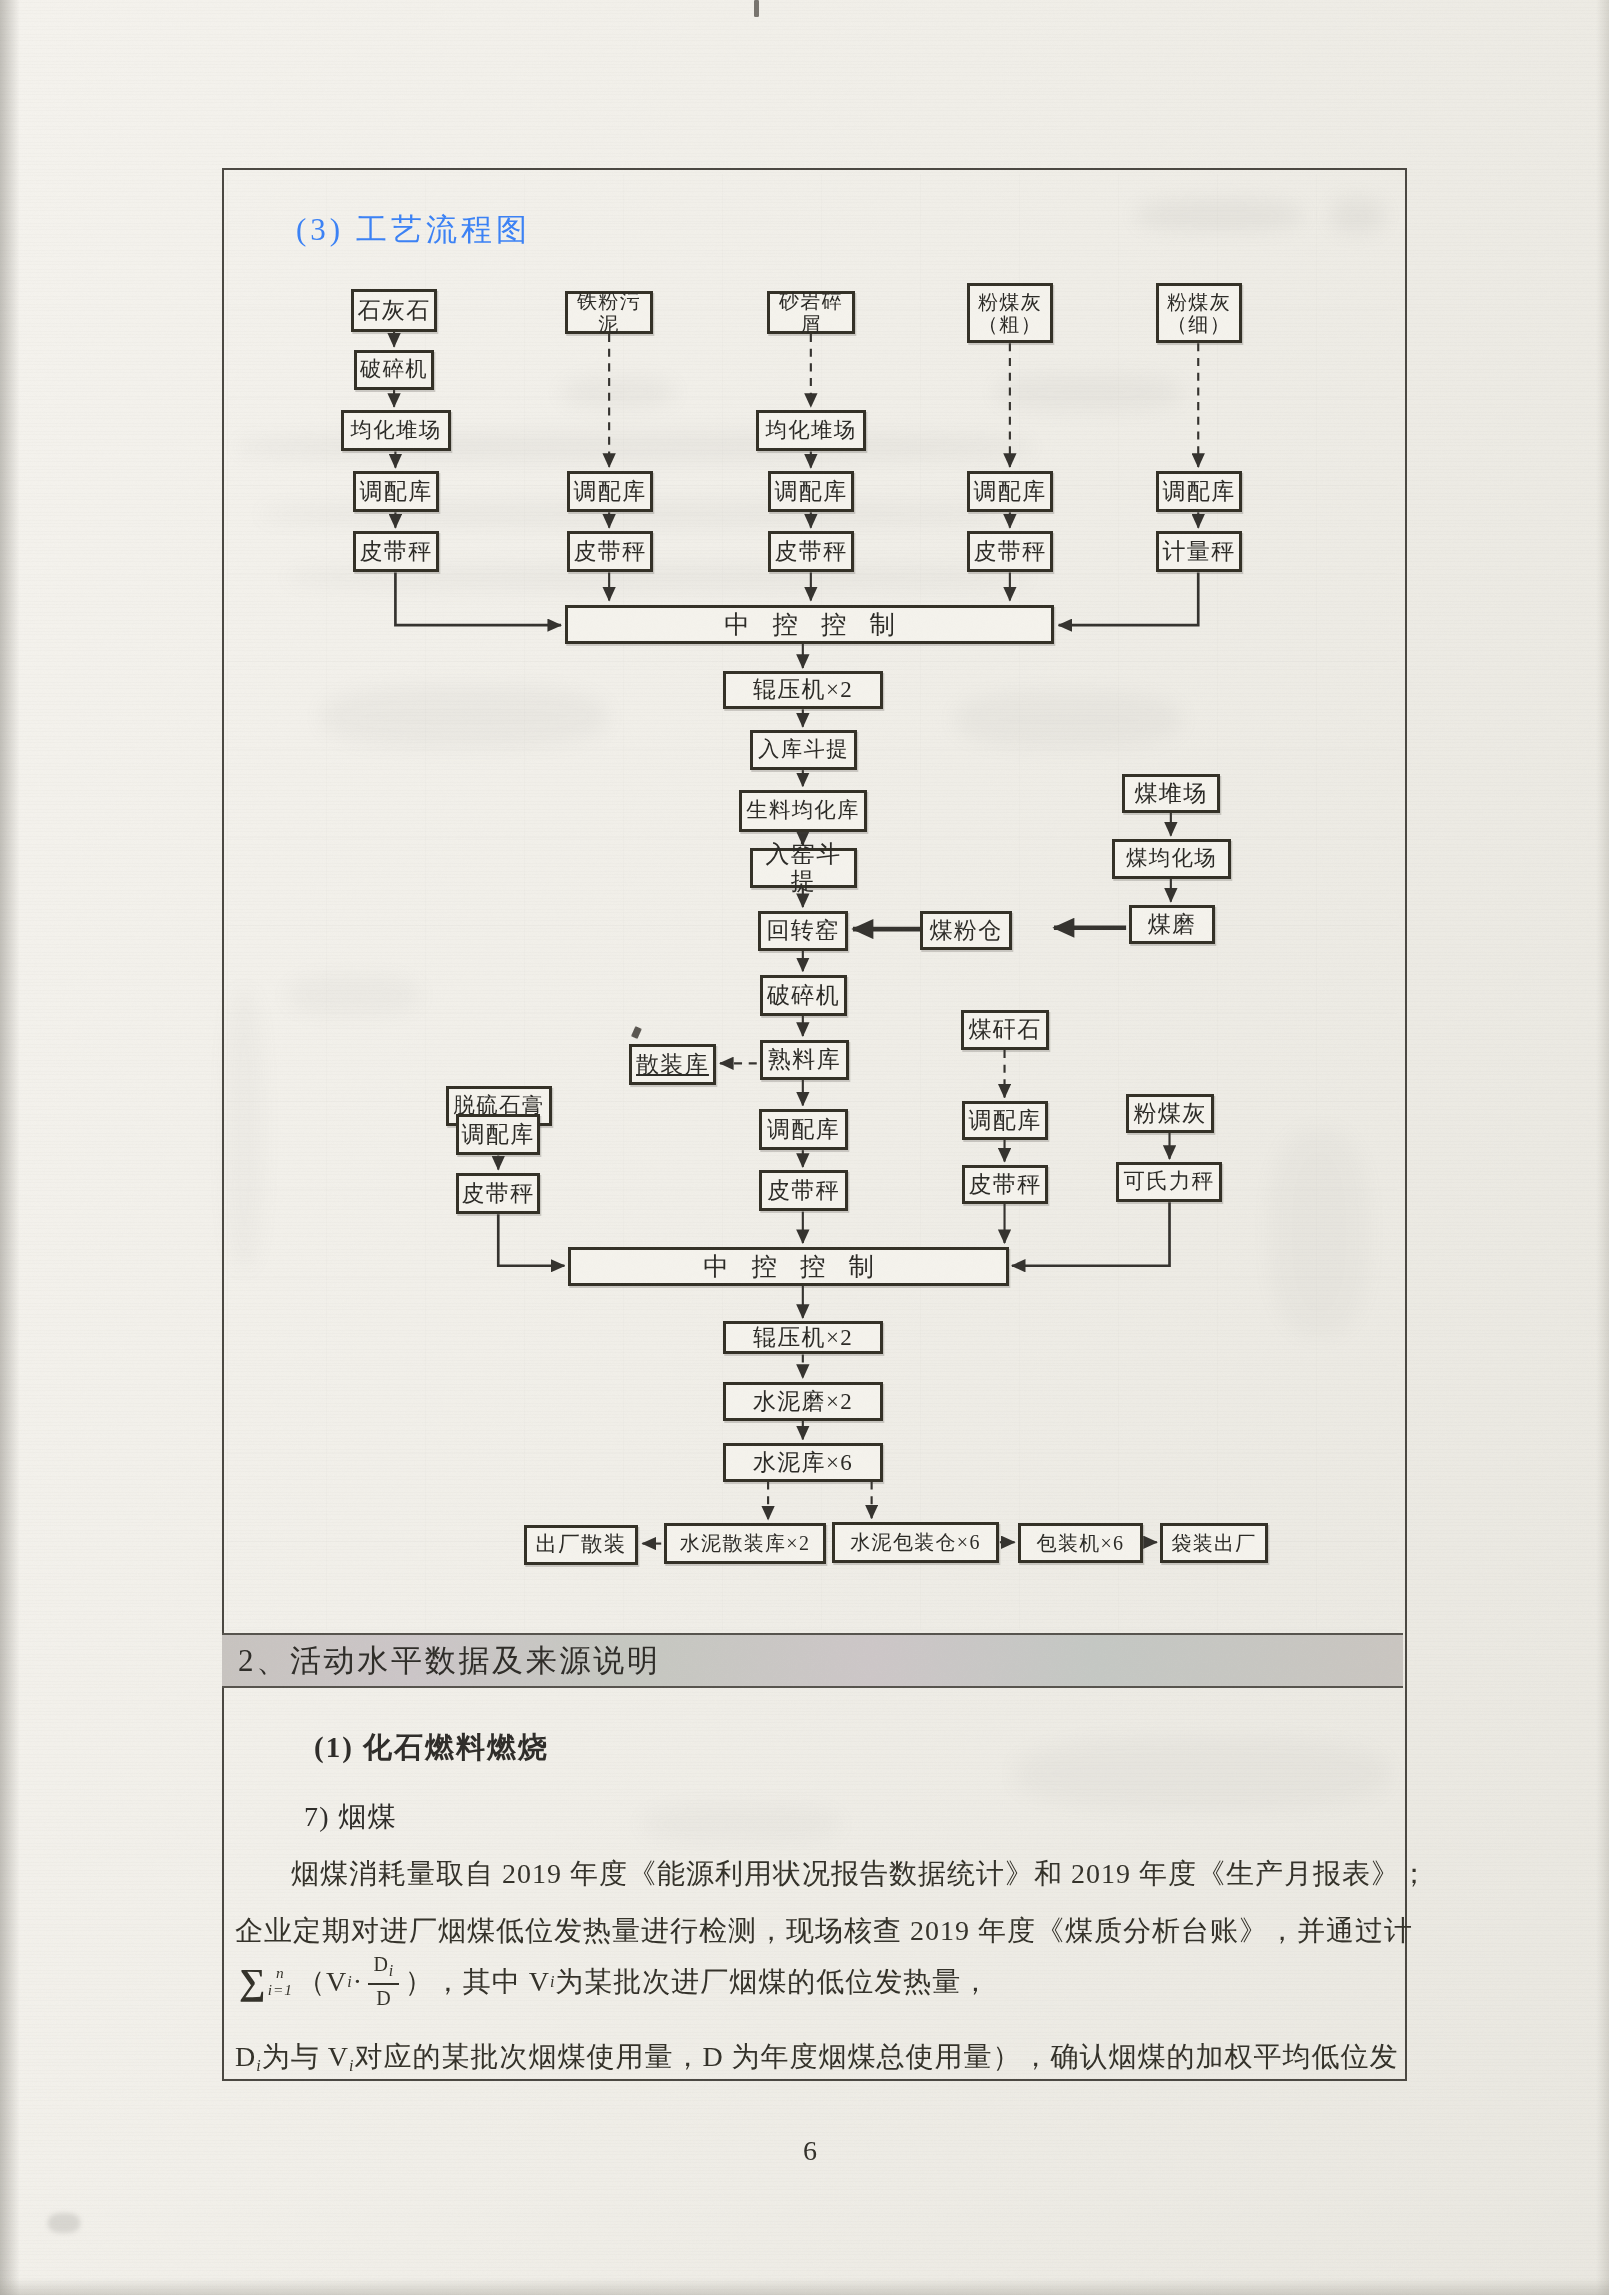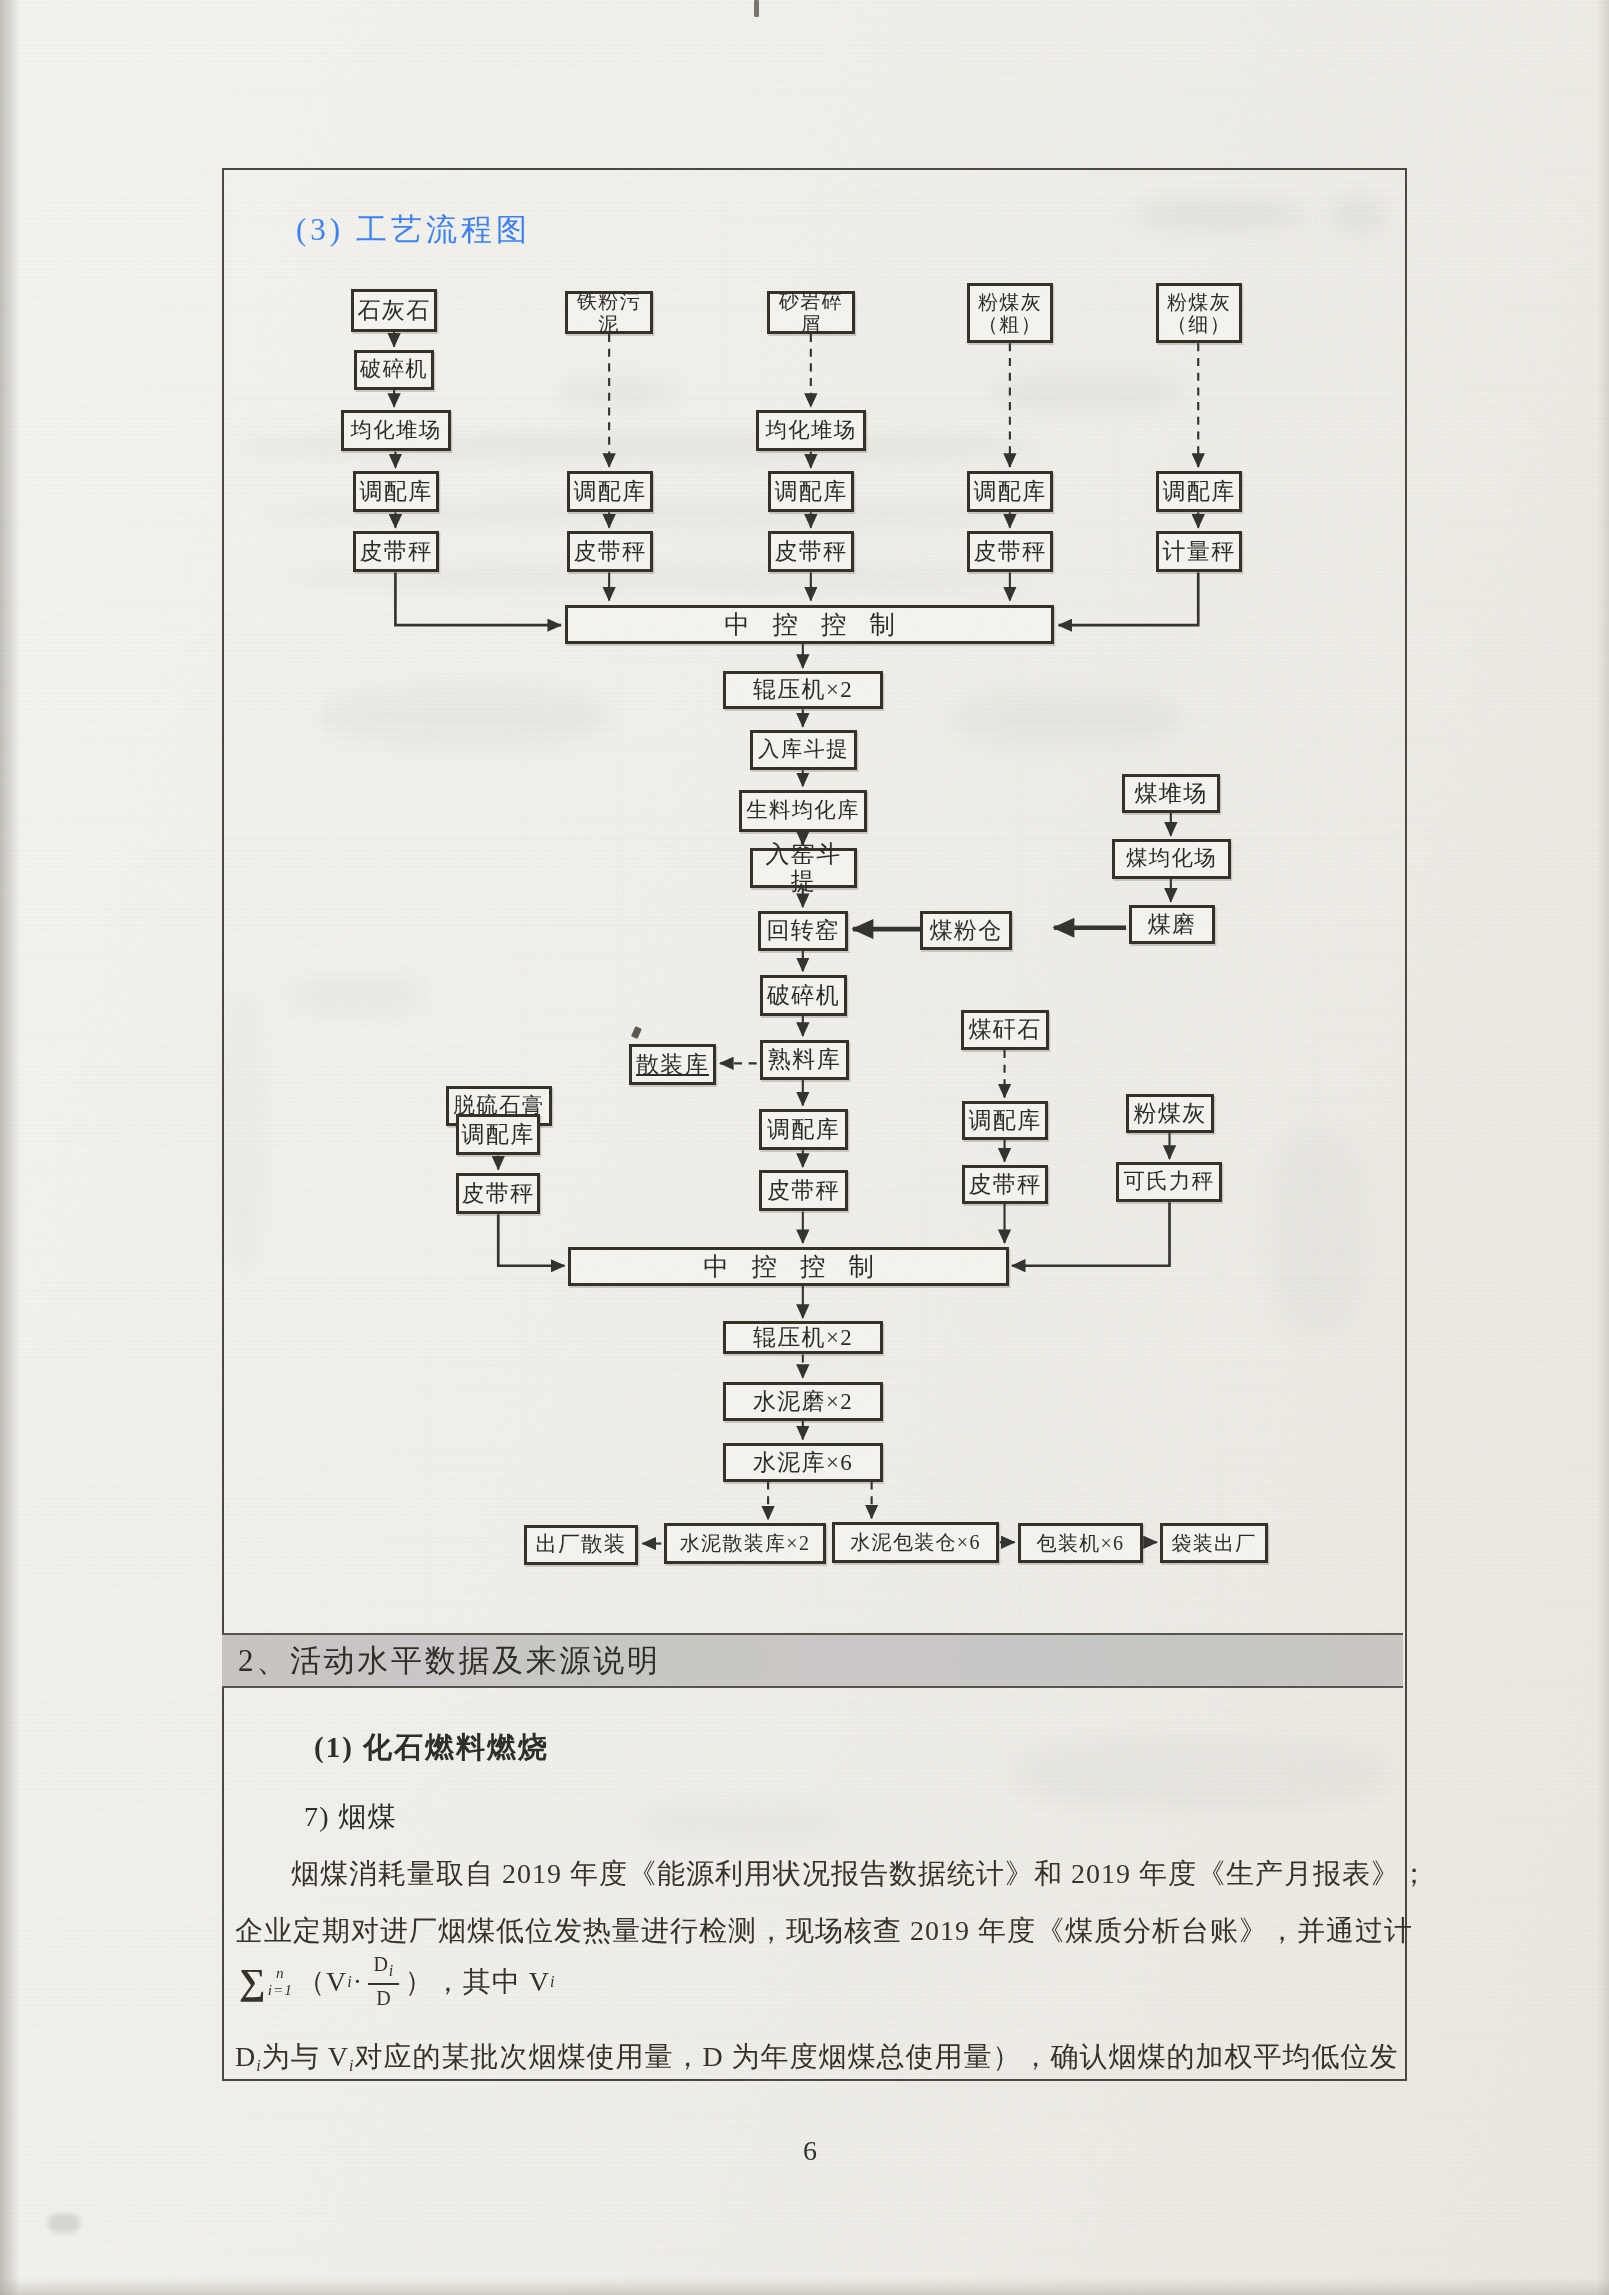--- a/index.html
+++ b/index.html
@@ -229,20 +229,21 @@
     <span class="sub">i</span>
     <span> · </span>
     <span class="frac">
       <span class="num"><span>D</span><span class="sub">i</span></span>
       <span class="bar"></span>
       <span class="den">D</span>
     </span>
     <span>）</span>
     <span>，其中 V</span>
     <span class="sub">i</span>
+    <span> 为某批次进厂烟煤的低位发热量，</span>
 </div>
 <div class="abs bodyline l4">
   <span>D</span><span class="sub">i</span><span>为与 V</span><span class="sub">i</span><span>对应的某批次烟煤使用量，D 为年度烟煤总使用量），确认烟煤的加权平均低位发</span>
 </div>
 
 <div class="abs pageno">6</div>
 
 <svg class="abs noise-svg" width="1609" height="2295" xmlns="http://www.w3.org/2000/svg" viewBox="0 0 2409 3436">
   <filter id="grain">
     <feTurbulence type="fractalNoise" baseFrequency="0.9" numOctaves="2" stitchTiles="stitch"></feTurbulence>

